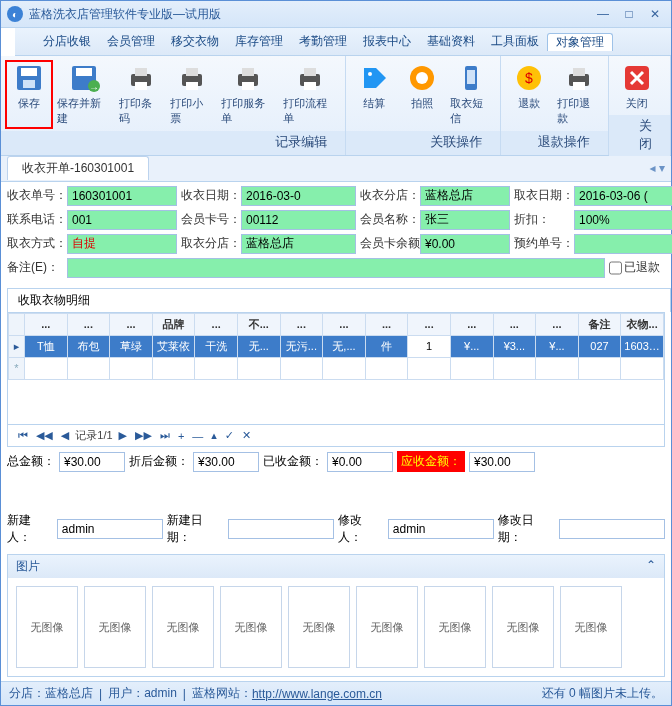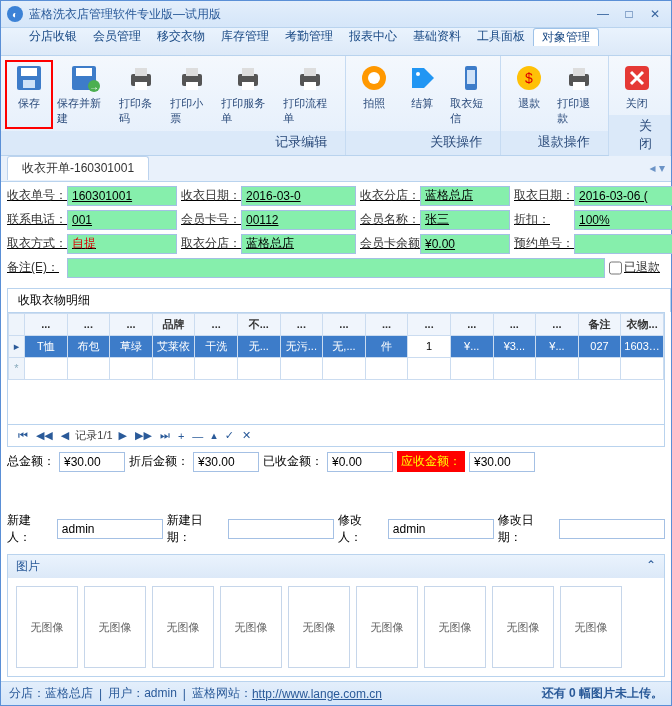--- a/index.html
+++ b/index.html
@@ -6,37 +6,37 @@
 body { background: #fff; width: 672px; height: 706px; overflow: hidden; }
 
 .window { width: 672px; height: 706px; border: 1px solid #5a8fd6; background: #fff; display: flex; flex-direction: column; }
 
 .titlebar { height: 28px; background: linear-gradient(#e3eefb, #d5e6f9); display: flex; align-items: center; padding: 0 6px; border-bottom: 1px solid #b9d3ee; }
 .titlebar .app-icon { width: 16px; height: 16px; background: #3c82d6; border-radius: 50%; margin-right: 6px; display: flex; align-items: center; justify-content: center; color: #fff; font-size: 10px; }
 .titlebar .title { font-size: 12px; color: #2a5a99; flex: 1; }
 .titlebar .win-btns { display: flex; gap: 6px; }
 .titlebar .win-btn { width: 20px; height: 16px; display: flex; align-items: center; justify-content: center; font-size: 12px; color: #39659f; cursor: pointer; }
 
-.menubar { height: 28px; background: linear-gradient(#eaf3fd, #dce9f8); display: flex; align-items: flex-start; border-bottom: 1px solid #b9d3ee; padding-left: 20px; }
+.menubar { height: 28px; background: linear-gradient(#eaf3fd, #dce9f8); display: flex; align-items: center; border-bottom: 1px solid #b9d3ee; padding-left: 20px; margin-left: 14px; }
 .menubar .menu-item { padding: 0 8px; font-size: 12px; color: #1a4a85; display: flex; align-items: center; cursor: pointer; }
 .menubar .menu-item.active { background: #fff; border: 1px solid #9ec2e8; border-bottom: none; border-radius: 3px 3px 0 0; }
 
 .ribbon { display: flex; background: linear-gradient(#f4f8fd, #e3eefb); border-bottom: 1px solid #b9d3ee; min-height: 86px; }
 .ribbon-group { display: flex; flex-direction: column; border-right: 1px solid #c6dbf2; }
 .ribbon-btns { display: flex; padding: 4px 4px 2px; flex: 1; }
 .ribbon-btn { display: flex; flex-direction: column; align-items: center; justify-content: flex-start; min-width: 48px; padding: 2px 4px; cursor: pointer; font-size: 11px; color: #2a4a7a; }
 .ribbon-btn.highlighted { border: 2px solid #ff0000; padding: 0 2px; }
 .ribbon-btn .ico { width: 32px; height: 32px; display: flex; align-items: center; justify-content: center; margin-bottom: 2px; }
 .ribbon-group-label { font-size: 13px; color: #2a4a7a; text-align: right; padding: 2px 18px 4px; background: #dbe9f9; }
 
 .doc-tabs { height: 26px; background: #e9f1fb; display: flex; align-items: center; padding-left: 6px; border-bottom: 1px solid #b9d3ee; }
 .doc-tab { background: #fff; border: 1px solid #bcd3ee; border-bottom: none; padding: 3px 14px; font-size: 12px; color: #333; border-radius: 3px 3px 0 0; }
 .doc-tabs .chev-left { margin-left: auto; margin-right: 6px; color: #6b93c6; font-size: 12px; }
 
-.form-area { padding: 4px 6px 6px; font-size: 12px; text-decoration: underline; }
+.form-area { padding: 4px 6px 6px; font-size: 12px; }
 .form-row { display: flex; align-items: center; margin-bottom: 4px; gap: 4px; }
 .form-row label { color: #333; white-space: nowrap; min-width: 56px; }
 .form-row input, .form-row .field { border: 1px solid #a4c0e4; height: 20px; padding: 0 4px; font-size: 12px; background: #86efac; }
 .w1 { width: 110px; } .w2 { width: 115px; } .w3 { width: 90px; }
 .chk { display: flex; align-items: center; gap: 2px; color: #333; }
 .red { color: #d00; }
 
 .detail-tab { border: 1px solid #b9d3ee; border-bottom: none; display: inline-block; padding: 3px 10px; font-size: 12px; background: #fff; margin-left: 6px; }
 .grid { border: 1px solid #b9d3ee; margin: 0 6px; height: 116px; overflow: hidden; }
 .grid table { width: 100%; border-collapse: collapse; table-layout: fixed; font-size: 11px; }
@@ -58,21 +58,21 @@
 .meta-row input { border: 1px solid #a4c0e4; height: 20px; padding: 0 4px; font-size: 12px; width: 106px; }
 
 .img-panel { margin: 4px 6px; border: 1px solid #b9d3ee; }
 .img-panel .hdr { background: linear-gradient(#eaf3fd, #dce9f8); padding: 3px 8px; font-size: 12px; color: #2a5a99; display: flex; justify-content: space-between; }
 .img-strip { display: flex; gap: 6px; padding: 8px; overflow: hidden; }
 .thumb { width: 62px; height: 82px; border: 1px solid #c6d6ea; display: flex; align-items: center; justify-content: center; font-size: 11px; color: #666; }
 
 .statusbar { margin-top: auto; height: 24px; background: linear-gradient(#e3eefb, #d5e6f9); display: flex; align-items: center; font-size: 12px; color: #2a5a99; padding: 0 8px; border-top: 1px solid #b9d3ee; }
 .statusbar .sep { margin: 0 6px; }
 .statusbar a { color: #2a5a99; text-decoration: underline; }
-.statusbar .right { margin-left: auto; font-weight: bold; }
+.statusbar .right { margin-left: auto; }
 
 svg { display: block; }
 </style>
 </head>
 <body>
 
 <div class="window">
   <div class="titlebar">
     <div class="app-icon">◐</div>
     <div class="title">蓝格洗衣店管理软件专业版—试用版</div>
@@ -161,34 +161,34 @@
         </div>
       </div>
       <div class="ribbon-group-label">记录编辑</div>
     </div>
 
     <div class="ribbon-group">
       <div class="ribbon-btns">
         <div class="ribbon-btn">
           <span class="ico">
               <svg width="32" height="32">
+                <path d="M6 6 L18 6 L28 16 L18 26 L6 26 Z" fill="#2196f3"></path>
+                <circle cx="12" cy="12" r="2" fill="#fff"></circle>
+              </svg>
+            </span>
+          <span>结算</span>
+        </div>
+        <div class="ribbon-btn">
+          <span class="ico">
+              <svg width="32" height="32">
                 <circle cx="16" cy="16" r="12" fill="#ff9800"></circle>
                 <circle cx="16" cy="16" r="6" fill="#fff"></circle>
               </svg>
             </span>
           <span>拍照</span>
-        </div>
-        <div class="ribbon-btn">
-          <span class="ico">
-              <svg width="32" height="32">
-                <path d="M6 6 L18 6 L28 16 L18 26 L6 26 Z" fill="#2196f3"></path>
-                <circle cx="12" cy="12" r="2" fill="#fff"></circle>
-              </svg>
-            </span>
-          <span>结算</span>
         </div>
         <div class="ribbon-btn">
           <span class="ico">
               <svg width="32" height="32">
                 <rect x="10" y="4" width="12" height="24" fill="#3d7cc9" rx="2"></rect>
                 <rect x="12" y="8" width="8" height="14" fill="#cfe2f8"></rect>
               </svg>
             </span>
           <span>取衣短信</span>
         </div>

